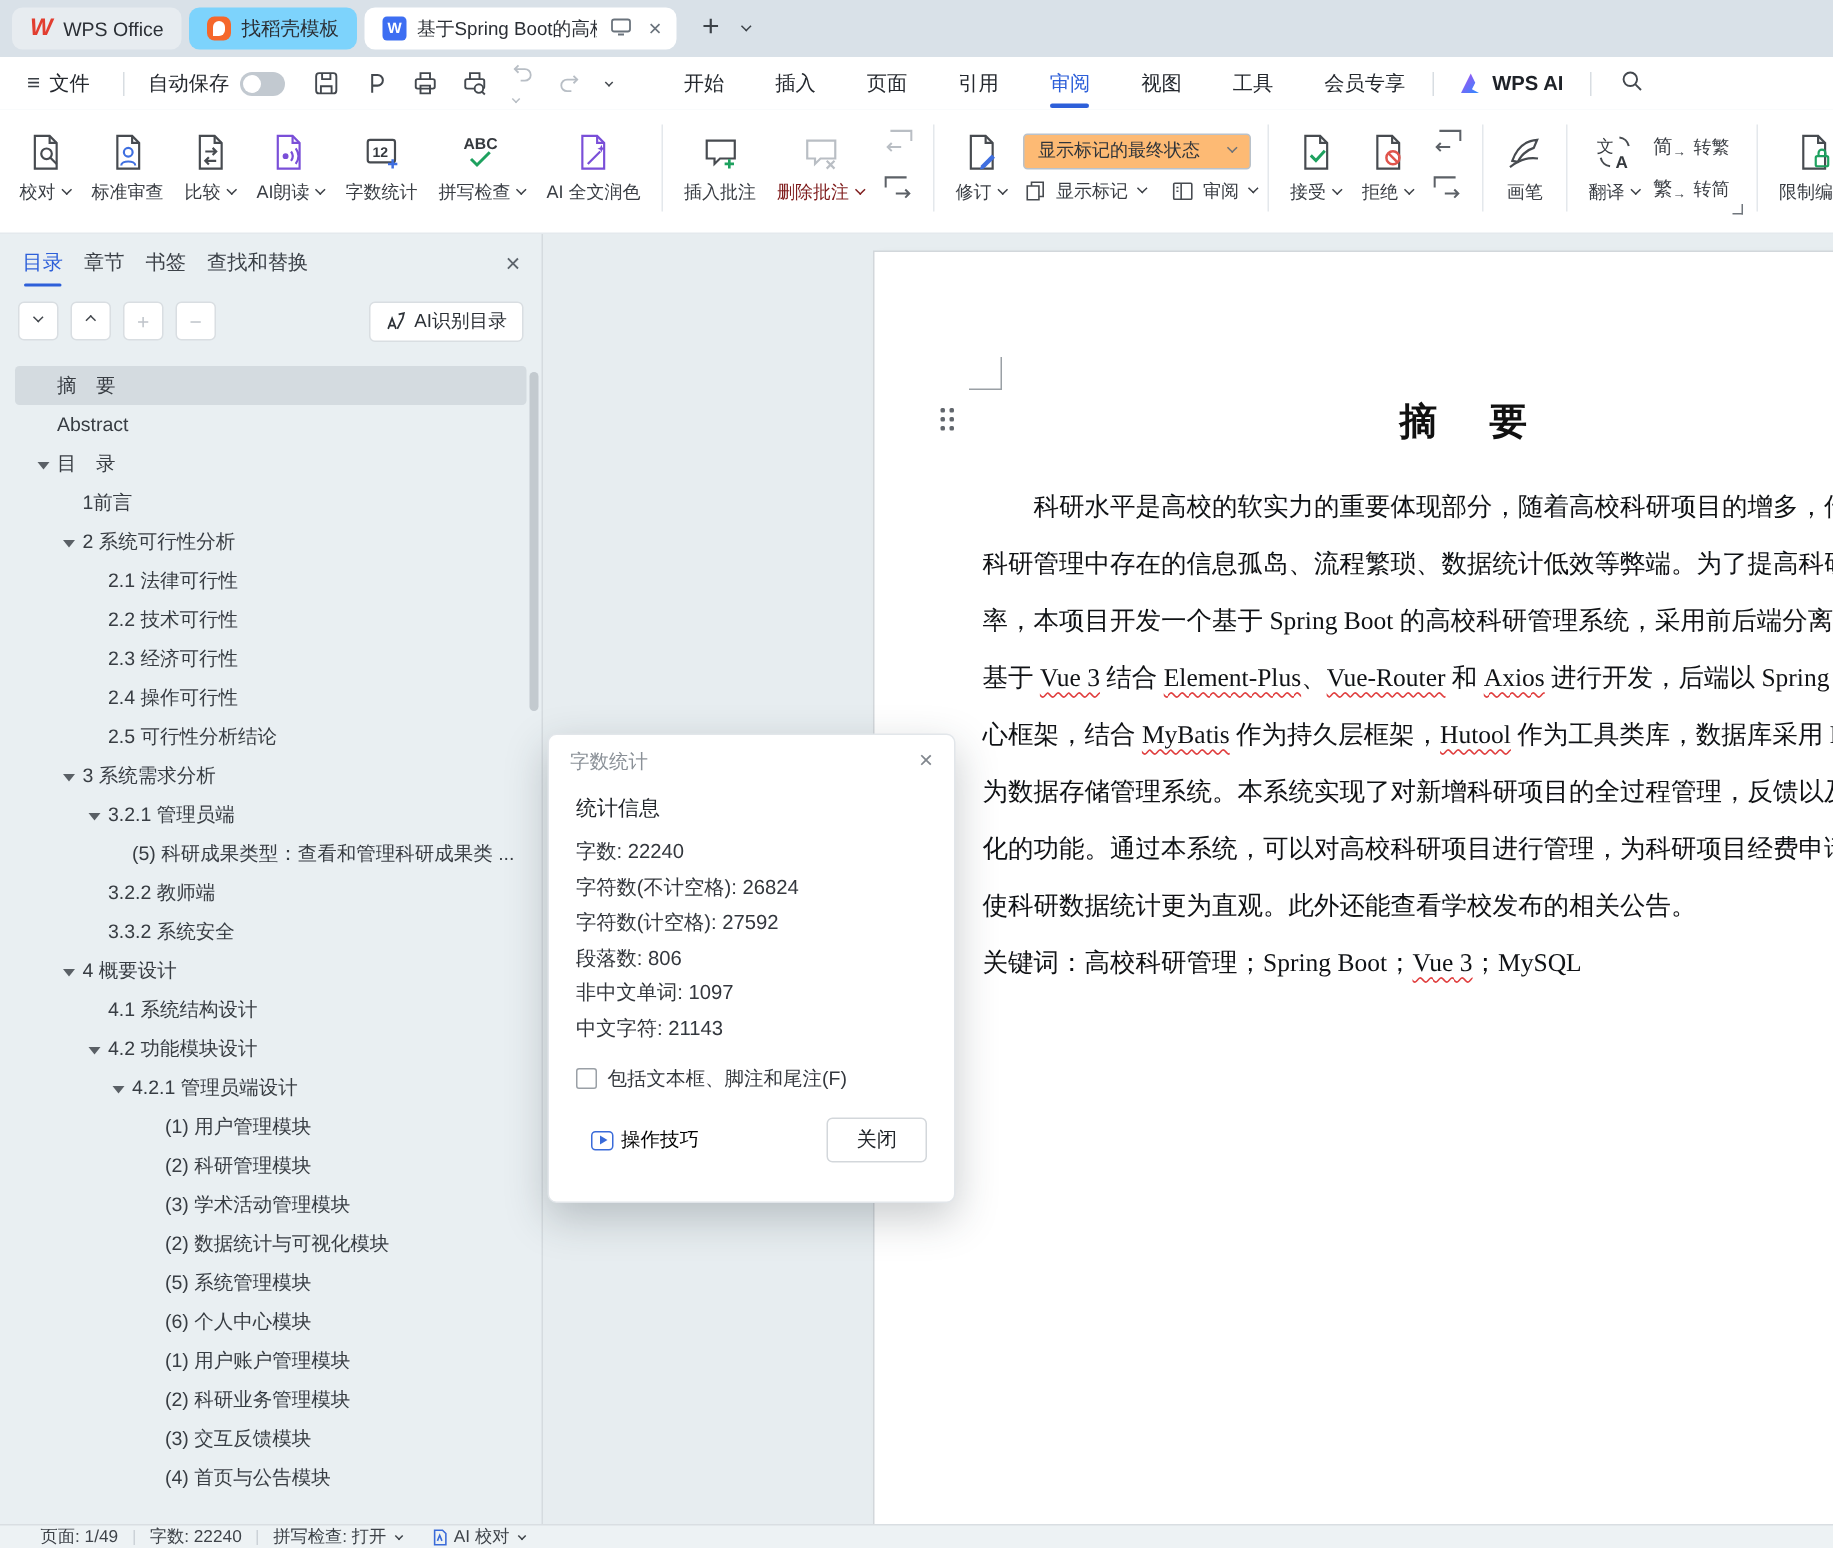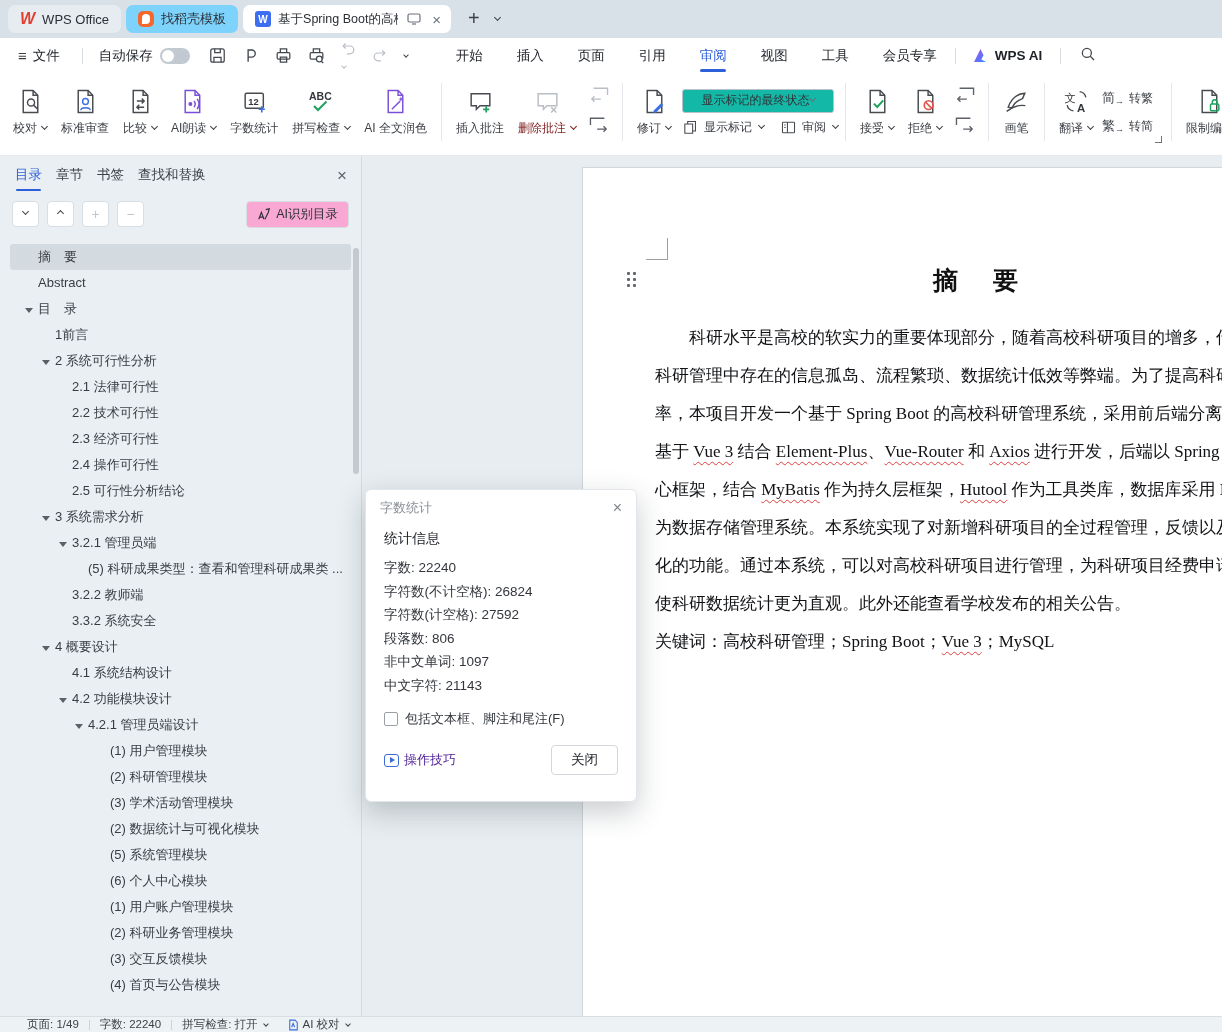--- a/index.html
+++ b/index.html
@@ -51,22 +51,22 @@
     border-bottom:1px solid #e4e9ed; display:flex; align-items:center; padding:2px 4px 6px 6px;
     white-space:nowrap; overflow:hidden; }
   .rsep { width:1px; height:58px; background:#e4e8ec; margin:0 7px; flex:none; }
   .rbtn { display:flex; flex-direction:column; align-items:center; gap:5px; padding:5px 7px;
     font-size:12px; color:#3a3e44; flex:none; border-radius:4px; }
   .rbtn .lbl { display:flex; align-items:center; }
   .rbtn svg { display:block; }
   .rbtn.off { color:#7f1d1d; }
   .stack { display:flex; flex-direction:column; gap:8px; margin:0 5px; flex:none; }
   .trk-col { display:flex; flex-direction:column; gap:6px; margin-left:4px; flex:none; }
-  .rsel { width:152px; height:24px; border:1px solid #b9c2cb; border-radius:3px; background:#14b8a6;
-    display:flex; align-items:center; justify-content:center; padding:0 9px; font-size:12px; color:#2f343a; }
+  .rsel { width:152px; height:24px; border:1px solid #b9c2cb; border-radius:3px; background:#fdba74;
+    display:flex; align-items:center; justify-content:space-between; padding:0 9px; font-size:12px; color:#2f343a; }
   .rinline { display:flex; align-items:center; gap:5px; font-size:12px; color:#3a3e44; }
   .zrow { display:flex; align-items:center; gap:5px; font-size:12px; color:#3a3e44; }
   .zh-ic { font-size:13px; color:#3a3e44; }
   .zh-ic i { font-style:normal; font-size:9px; position:relative; top:2px; }
   .launcher { align-self:flex-end; width:7px; height:7px; border-right:1.5px solid #70767d;
     border-bottom:1.5px solid #70767d; margin:0 2px 6px 0; flex:none; }
 
   
   .main { position:absolute; top:156px; left:0; right:0; bottom:16px; display:flex; }
   .sidebar { width:362px; flex:none; background:#e9eff2; border-right:1px solid #d5dbdf; position:relative; }
@@ -74,21 +74,21 @@
     font-size:13.5px; color:#3c4148; }
   .side-tabs .st { position:relative; padding:7px 1px; }
   .side-tabs .st.act { color:#2d5fd9; }
   .side-tabs .st.act:after { content:""; position:absolute; left:2px; right:2px; bottom:0;
     height:2.5px; border-radius:2px; background:#2d5fd9; }
   .side-close { margin-left:auto; color:#5d646c; font-size:17px; line-height:1; }
   .side-tools { display:flex; align-items:center; height:44px; padding:0 12px; gap:8px; }
   .sqbtn { width:27px; height:26px; background:#fff; border:1px solid #d9dee2; border-radius:4px;
     display:flex; align-items:center; justify-content:center; color:#42474d; font-size:14px; }
   .sqbtn.off { color:#c0c5cb; }
-  .aibtn { margin-left:auto; height:27px; background:#f9a8d4; border:1px solid #d9dee2; border-radius:4px;
+  .aibtn { margin-left:auto; height:27px; background:#ffffff; border:1px solid #d9dee2; border-radius:4px;
     display:flex; align-items:center; gap:5px; padding:0 10px; font-size:12.5px; color:#2c3137; }
   .toc { margin-top:8px; }
   .trow { position:relative; height:26px; line-height:26px; margin:0 10px; font-size:13px;
     color:#383d43; white-space:nowrap; overflow:hidden; border-radius:3px; display:flex; align-items:center; }
   .trow.sel { background:#d4dbe0; }
   .tri { flex:none; width:0; height:0; border-left:4.5px solid transparent; border-right:4.5px solid transparent;
     border-top:5.5px solid #5a6066; margin-right:5px; position:relative; top:1px; }
   .side-scroll { position:absolute; right:2px; top:92px; width:6px; height:226px; border-radius:3px; background:#c3cacf; }
 
   
@@ -113,21 +113,21 @@
     border:1px solid #e2e6ea; border-radius:6px; box-shadow:0 10px 28px rgba(40,50,60,.25); z-index:50; }
   .dlg-head { height:36px; display:flex; align-items:center; justify-content:space-between;
     padding:0 14px; font-size:13px; color:#8a9097; }
   .dlg-x { color:#80868d; font-size:16px; line-height:1; }
   .dlg-body { padding:4px 18px 0 18px; }
   .dlg-sec { font-size:14px; font-weight:normal; color:#22262b; margin-bottom:8px; }
   .stat { font-size:13.5px; color:#33373d; line-height:23.5px; }
   .chkrow { display:flex; align-items:center; gap:7px; margin-top:13px; font-size:13px; color:#33373d; }
   .chk { width:14px; height:14px; border:1px solid #9aa0a6; border-radius:2px; background:#fff; flex:none; }
   .dlg-foot { display:flex; align-items:center; justify-content:space-between; margin-top:17px; }
-  .tips { display:flex; align-items:center; gap:5px; color:#4c1d95; font-size:13px; }
+  .tips { display:flex; align-items:center; gap:5px; color:#000000; font-size:13px;margin-left:10px; }
   .tipicon { width:15px; height:13px; border:1.3px solid #3a6bd9; border-radius:3px; position:relative; }
   .tipicon:after { content:""; position:absolute; left:4.5px; top:2.5px; border-left:5px solid #3a6bd9;
     border-top:3px solid transparent; border-bottom:3px solid transparent; }
   .closebtn { width:67px; height:30px; background:#fff; border:1px solid #d3d7db; border-radius:4px;
     font-size:13.5px; color:#22262b; display:flex; align-items:center; justify-content:center; }
 
   
   .statusbar { position:absolute; left:0; right:0; bottom:0; height:16px; background:#edf2f4;
     border-top:1px solid #d9dee2; display:flex; align-items:center; font-size:11.5px; color:#3d4248; padding-left:17px; }
   .sb-i { padding:0 10px; display:flex; align-items:center; gap:4px; }

